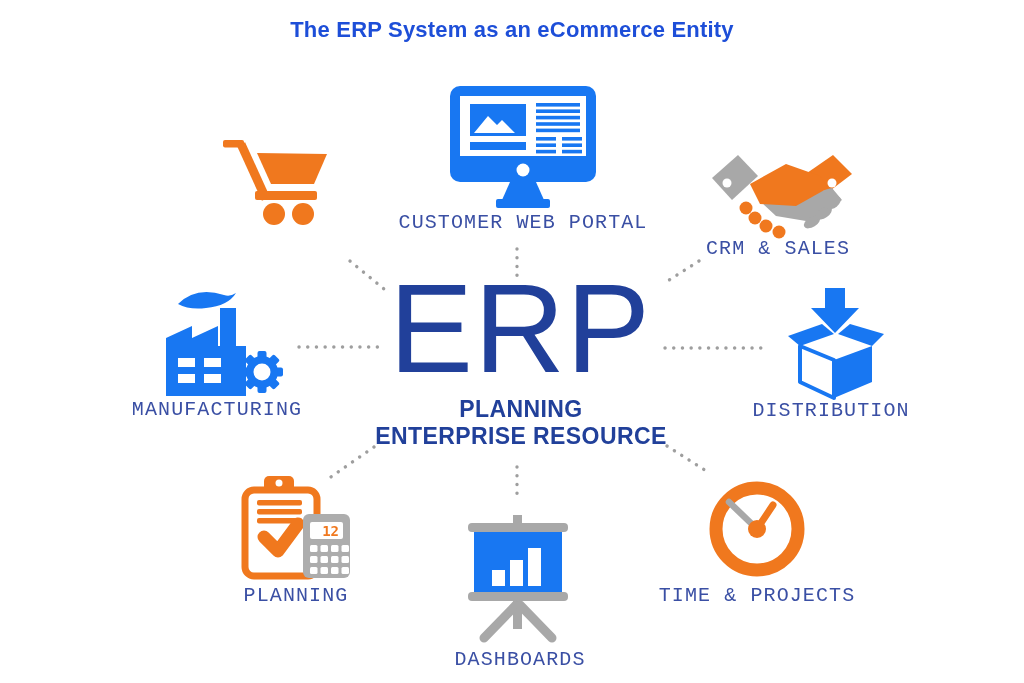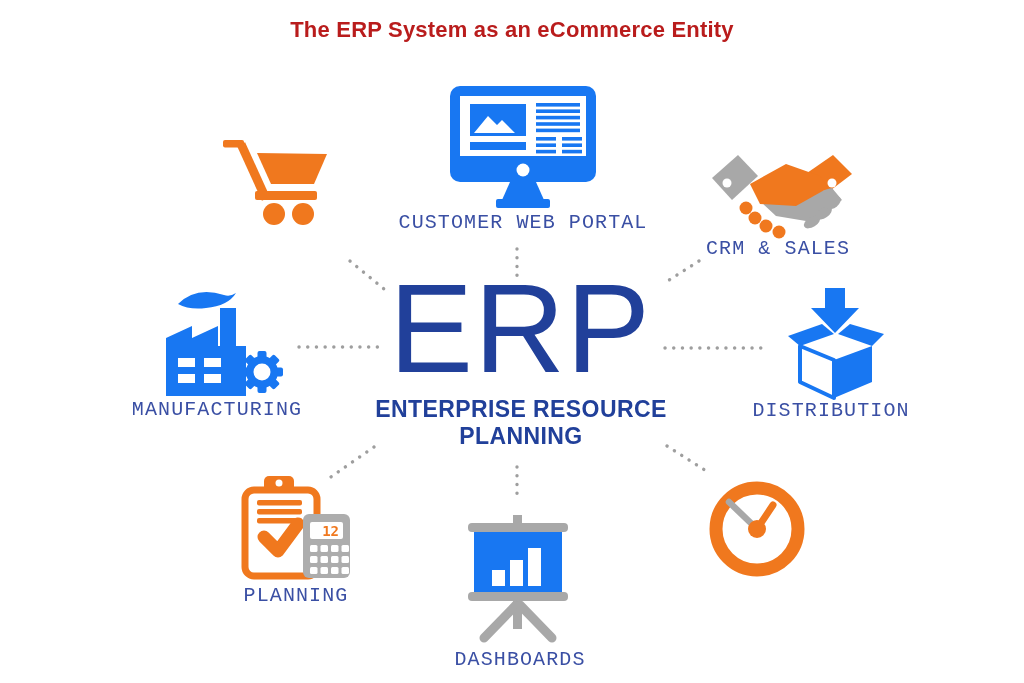--- a/index.html
+++ b/index.html
@@ -1,19 +1,19 @@
 <!DOCTYPE html>
 <html><head>
 <meta charset="utf-8">
 <style>
   html,body{margin:0;padding:0;background:#ffffff;}
   #canvas{position:relative;width:1024px;height:683px;background:#ffffff;overflow:hidden;
           font-family:"Liberation Sans",sans-serif;}
   #title{position:absolute;top:17px;left:0;width:1024px;text-align:center;
-         font-size:22px;font-weight:bold;color:#b91c1c;letter-spacing:.2px;}
+         font-size:22px;font-weight:bold;color:#1d4ed8;letter-spacing:.2px;}
   .node-icon{position:absolute;}
   .node-label{position:absolute;transform:translateX(-50%);white-space:nowrap;
               font-size:20px;letter-spacing:1.1px;color:#3a4fa4;font-family:Liberation Mono, monospace;}
   #erp-block{position:absolute;left:520px;top:266px;transform:translateX(-50%);
              text-align:center;color:#21409a;}
   #erp-acronym{font-size:126px;line-height:1;font-weight:normal;letter-spacing:1px;}
   #erp-sub{position:absolute;left:521px;top:396px;transform:translateX(-50%);
            text-align:center;color:#21409a;font-weight:bold;font-size:23px;
            line-height:27px;white-space:nowrap;letter-spacing:.4px;}
   #connectors{position:absolute;left:0;top:0;}
@@ -34,22 +34,22 @@
     <line class="dotline" x1="665" y1="348" x2="766" y2="348"></line>
     <line class="dotline" x1="374" y1="447" x2="328" y2="479"></line>
     <line class="dotline" x1="517" y1="467" x2="517" y2="498"></line>
     <line class="dotline" x1="667" y1="446" x2="711" y2="474"></line>
   </svg>
 
   <div id="erp-block">
     <div id="erp-acronym">ERP</div>
   </div>
   <div id="erp-sub">
+    <div>PLANNING</div>
     <div>ENTERPRISE RESOURCE</div>
-    <div>PLANNING</div>
   </div>
 
   <svg class="node-icon" style="left:222px;top:133px" width="112" height="94" viewBox="0 0 112 94">
     <rect x="1" y="7" width="21" height="7.5" rx="2" fill="#f0781e"></rect>
     <line x1="19" y1="11" x2="44" y2="66" stroke="#f0781e" stroke-width="9"></line>
     <rect x="33" y="58" width="62" height="9" rx="2" fill="#f0781e"></rect>
     <polygon points="35,20 105,21 92,51 49,51" fill="#f0781e"></polygon>
     <circle cx="52" cy="81" r="11" fill="#f0781e"></circle>
     <circle cx="81" cy="81" r="11" fill="#f0781e"></circle>
   </svg>
@@ -176,14 +176,15 @@
     <line x1="58" y1="90" x2="90" y2="123" stroke="#a8a8a8" stroke-width="9" stroke-linecap="round"></line>
   </svg>
   <div class="node-label" style="left:520px;top:648px">DASHBOARDS</div>
 
   <svg class="node-icon" style="left:709px;top:480px" width="96" height="100" viewBox="0 0 96 100">
     <circle cx="48" cy="49" r="41" fill="#ffffff" stroke="#f0781e" stroke-width="13"></circle>
     <line x1="48" y1="49" x2="20" y2="22" stroke="#a8a8a8" stroke-width="6.5" stroke-linecap="round"></line>
     <line x1="48" y1="49" x2="64" y2="25" stroke="#f0781e" stroke-width="7" stroke-linecap="round"></line>
     <circle cx="48" cy="49" r="9" fill="#f0781e"></circle>
   </svg>
+  <div class="node-label" style="left:757px;top:584px">TIME &amp; PROJECTS</div>
 
 </div>
 
 </body></html>

